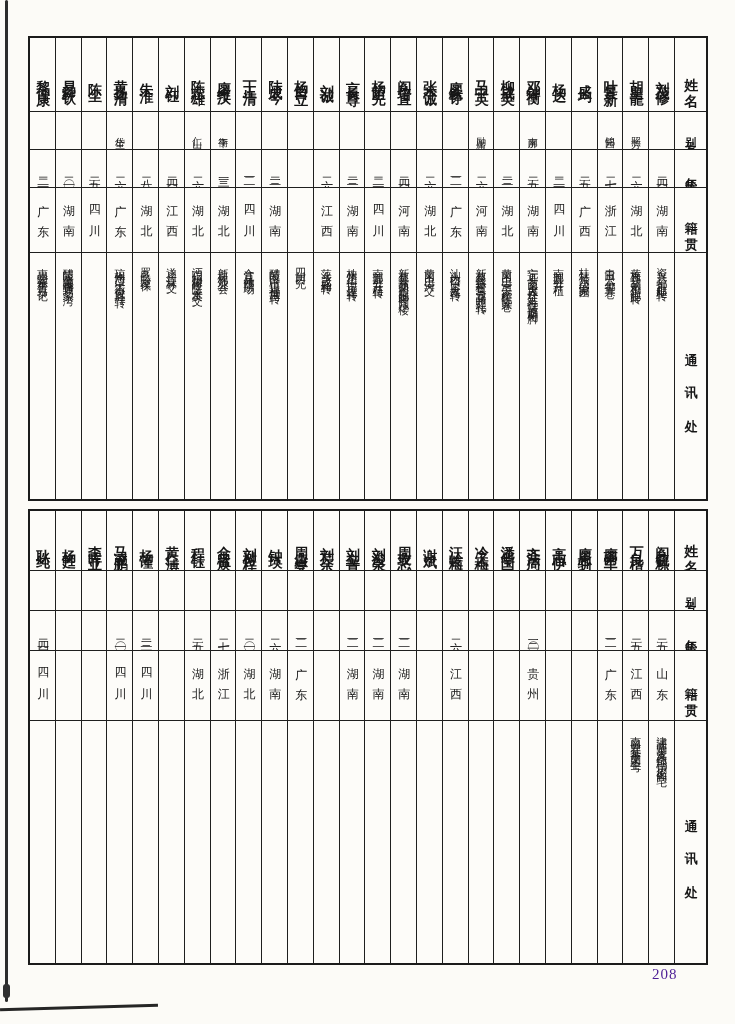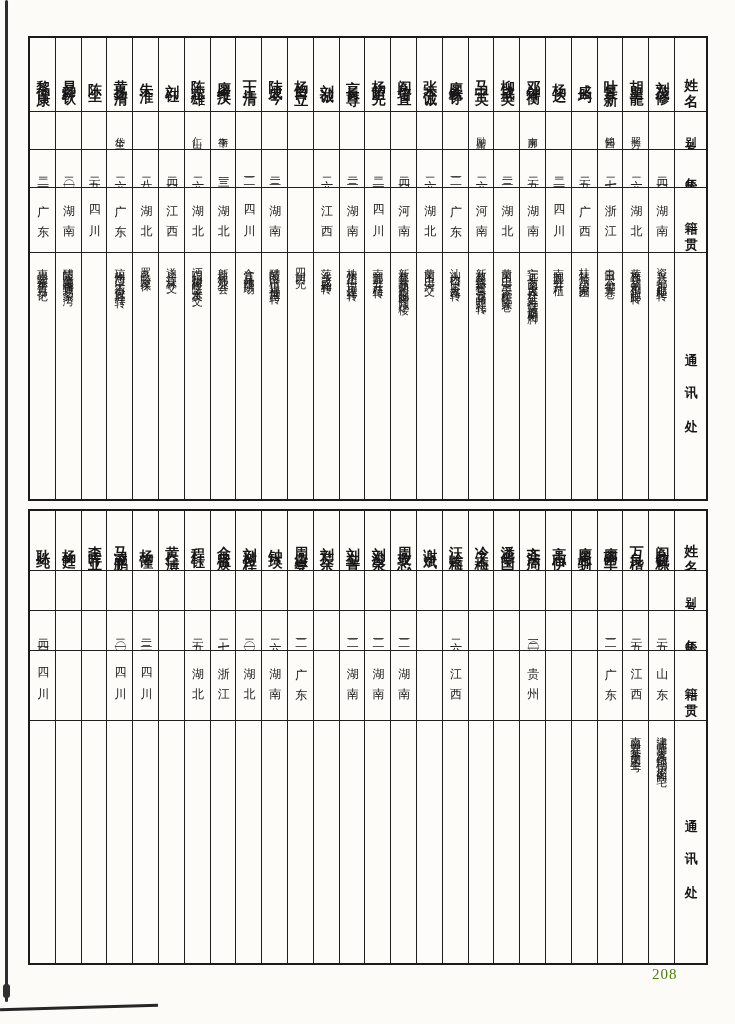--- a/index.html
+++ b/index.html
@@ -59,21 +59,21 @@
   .header-col .c-name > span{letter-spacing:1.1em;padding-top:1.1em;font-size:14px;}
   .header-col .c-alias > span{letter-spacing:0.5em;padding-top:0.5em;font-size:11px;}
   .header-col .c-age > span{letter-spacing:0.3em;padding-top:0.3em;font-size:12px;}
   .header-col .c-origin{align-items:center;}
   .header-col .c-origin > span{letter-spacing:1.2em;padding-top:1.2em;font-size:13px;}
   .header-col .c-addr{align-items:center;}
   .header-col .c-addr > span{letter-spacing:2.6em;padding-top:2.6em;font-size:13px;}
 
   .page-number{
     position:absolute;left:652px;top:966px;
-    font-size:15px;letter-spacing:1px;color:#4d7c0f;
+    font-size:15px;letter-spacing:1px;color:#4c1d95;
   }
 </style>
 </head>
 <body>
 
 <div class="page">
   <div class="scan-left"></div>
   <div class="scan-bottom"></div>
   <div class="scan-blob"></div>
 

